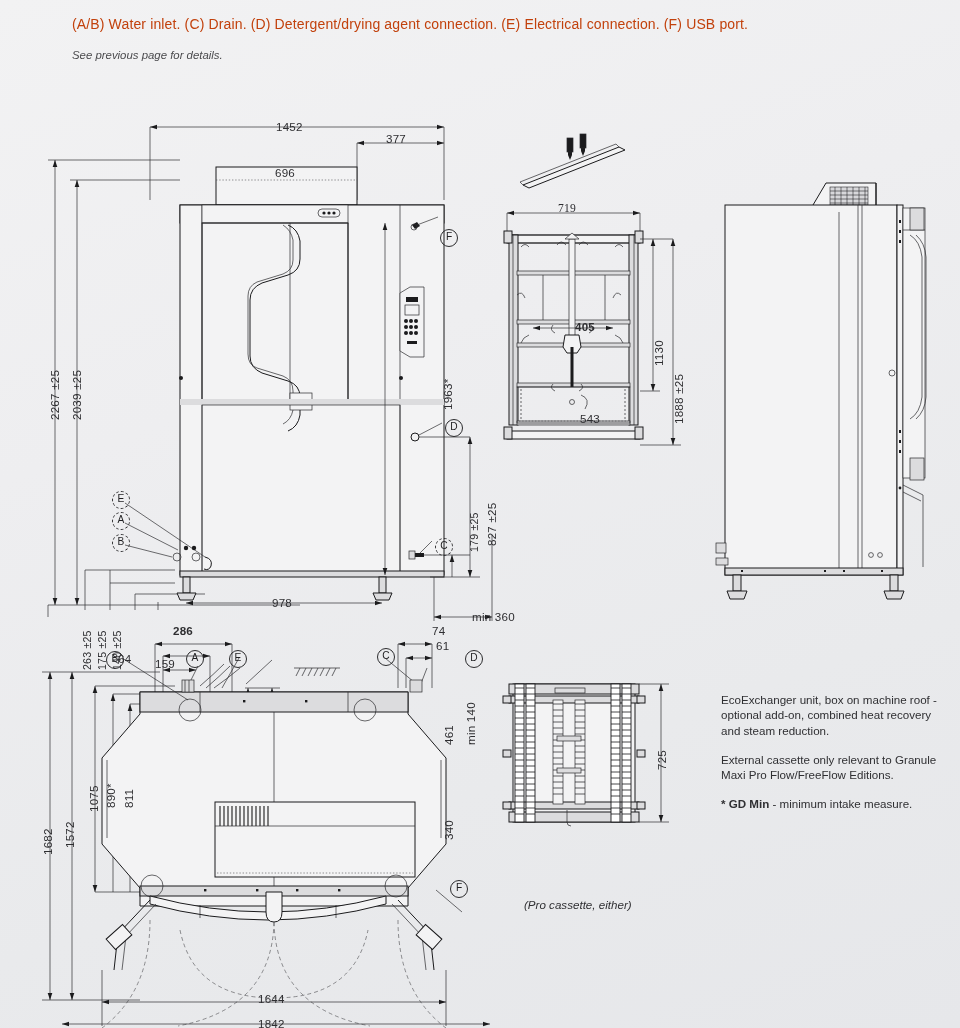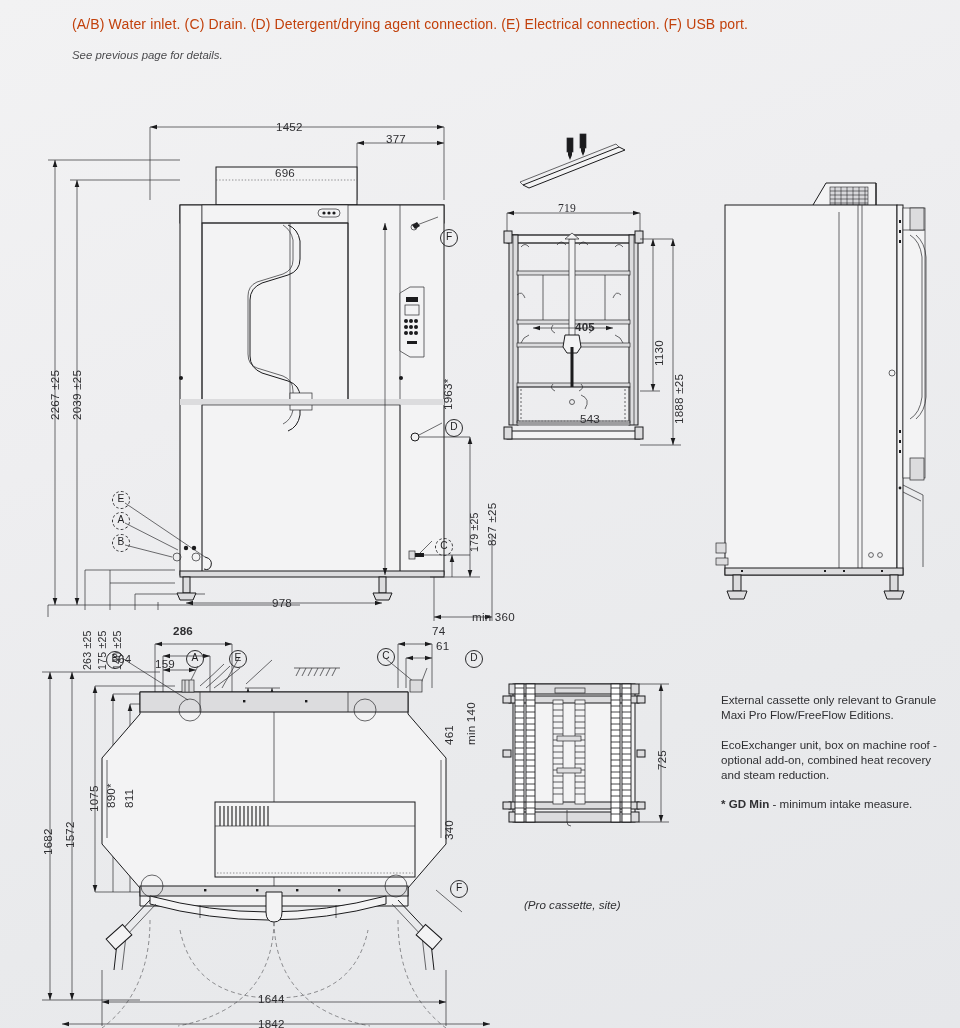--- a/index.html
+++ b/index.html
@@ -753,21 +753,21 @@
         <line x1="166" y1="16" x2="166" y2="154"></line>
         <path d="M166 16 l-2.3 7 h4.6 z" fill="#1b1b1d" stroke="none"></path>
         <path d="M166 154 l-2.3 -7 h4.6 z" fill="#1b1b1d" stroke="none"></path>
         <line x1="144" y1="16" x2="174" y2="16"></line>
         <line x1="144" y1="154" x2="174" y2="154"></line>
       </g>
     </svg>
   </div>
 
   <div class="dtxt v" style="left:655px;top:770px;transform:rotate(-90deg);">725</div>
-  <div class="caption">(Pro cassette, site)</div>
+  <div class="caption">(Pro cassette, either)</div>
 
   <div class="notes">
+    <p>EcoExchanger unit, box on machine roof - optional add-on, combined heat recovery and steam reduction.</p>
     <p>External cassette only relevant to Granule Maxi Pro Flow/FreeFlow Editions.</p>
-    <p>EcoExchanger unit, box on machine roof - optional add-on, combined heat recovery and steam reduction.</p>
     <p class="last"><b>* GD Min</b><span> - minimum intake measure.</span></p>
   </div>
 
 </div>
 
 </body></html>

